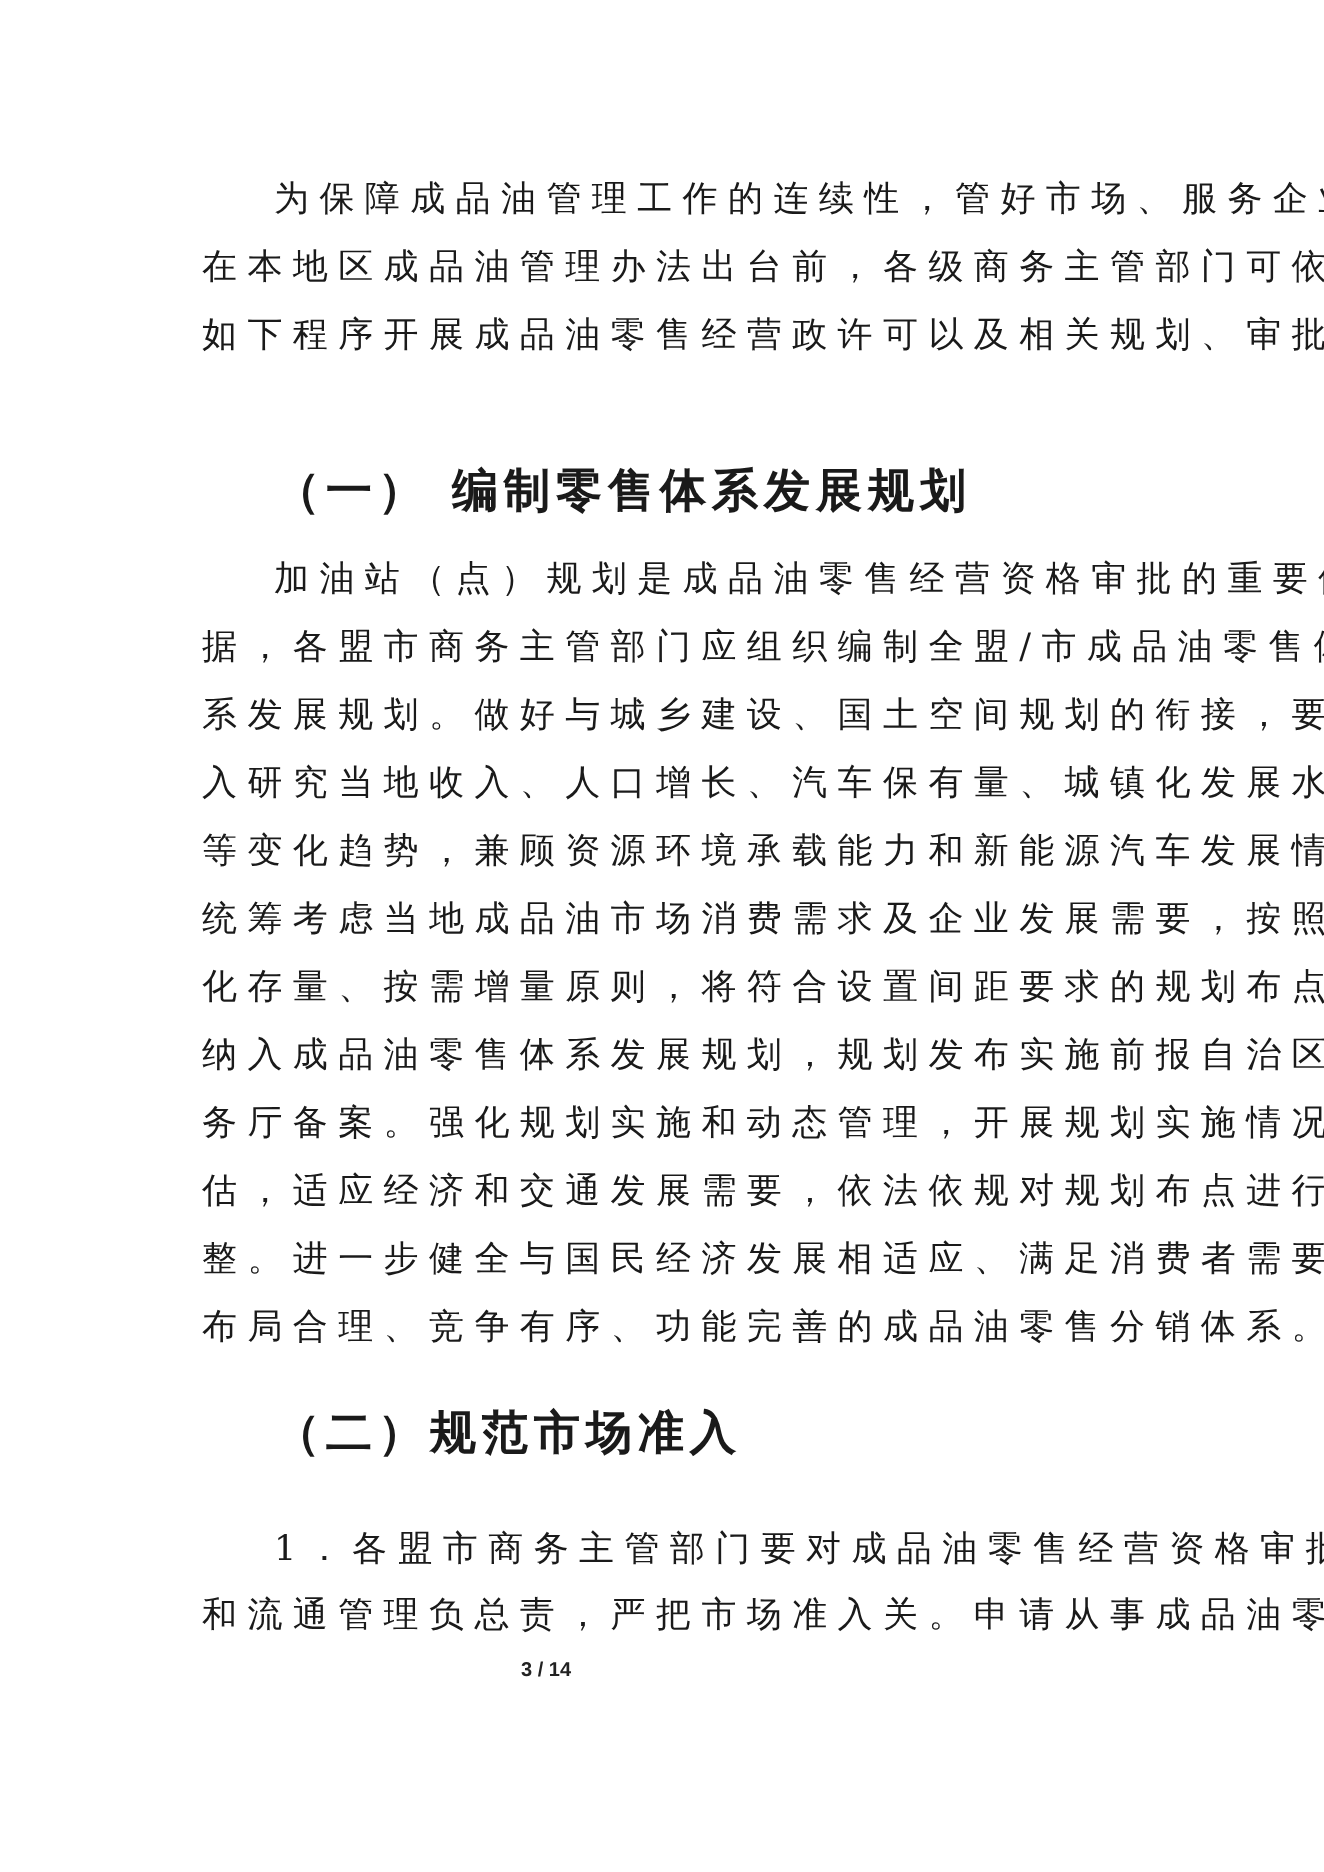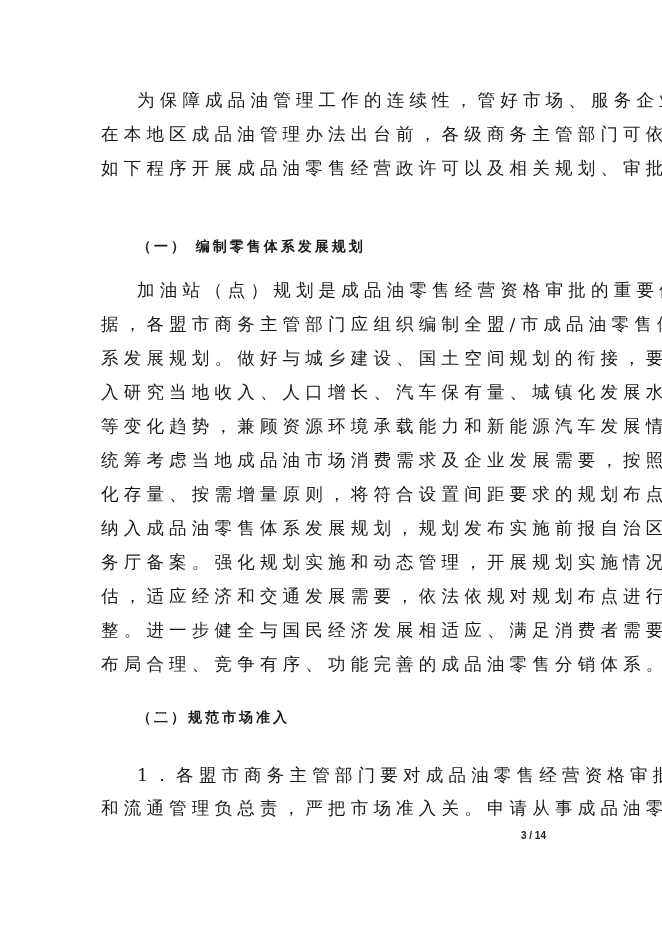--- a/index.html
+++ b/index.html
@@ -2,22 +2,22 @@
 <html><head>
 <meta charset="utf-8">
 <style>
   html, body { margin:0; padding:0; background:#ffffff; }
   body { width:662px; height:936px; position:relative; overflow:hidden;
          font-family:"DejaVu Serif", serif; color:#1a1a1a; }
   .page { position:absolute; left:0; top:0; width:662px; height:936px; background:#fff; }
   .line { position:absolute; left:101px; width:470px; font-size:17.5px; letter-spacing:5.2px;
           white-space:nowrap; line-height:24px; }
   .indent { left:137px; }
-  .heading { font-family:"DejaVu Sans", sans-serif; font-weight:bold; font-size:14px; letter-spacing:3px; }
-  .footer { position:absolute; top:830px; left:0; width:546px; text-align:right;
+  .heading { font-family:"DejaVu Sans", sans-serif; font-weight:bold; font-size:23px; letter-spacing:3px; }
+  .footer { position:absolute; top:830px; left:0; width:546px; text-align:center;
             font-family:"Liberation Sans", sans-serif; font-weight:bold; font-size:10px; color:#222; }
 </style>
 </head>
 <body>
 
 <div class="page">
   <div class="line indent" style="top:88px">为保障成品油管理工作的连续性，管好市场、服务企业。</div>
   <div class="line" style="top:122px">在本地区成品油管理办法出台前，各级商务主管部门可依照</div>
   <div class="line" style="top:156px">如下程序开展成品油零售经营政许可以及相关规划、审批、</div>
 

